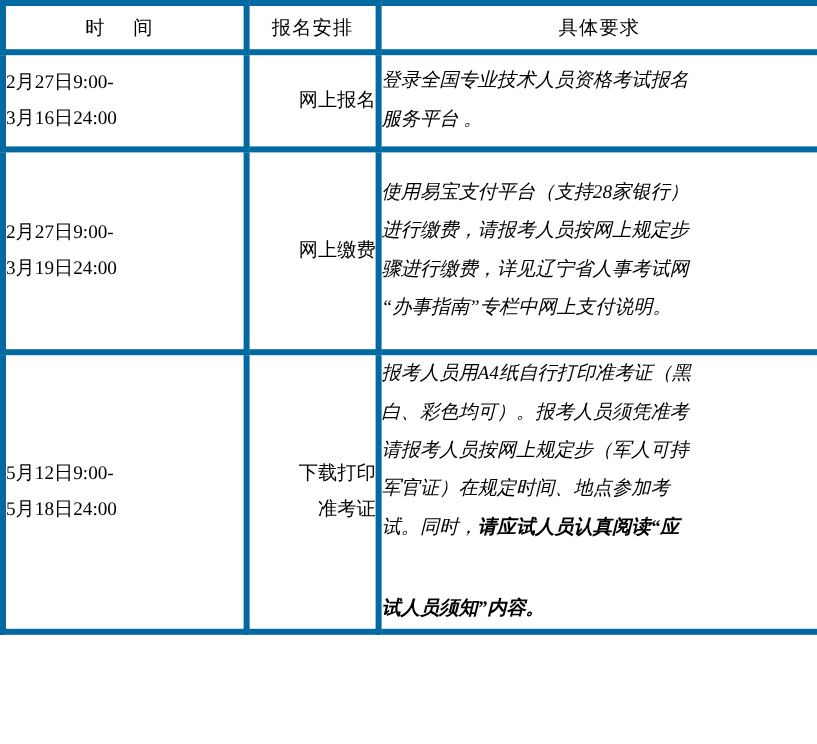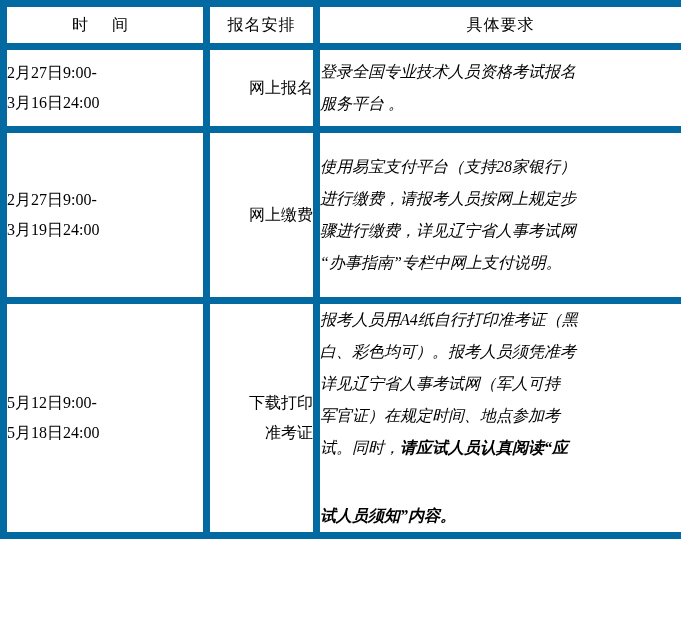--- a/index.html
+++ b/index.html
@@ -19,21 +19,21 @@
     height: 620px;
     box-sizing: border-box;
     position: relative;
   }
   table.schedule {
     border-collapse: collapse;
     width: 681px;
     table-layout: fixed;
   }
   table.schedule td, table.schedule th {
-    border: 7px solid #0369a1;
+    border: 5px solid #0369a1;
     padding: 0;
     vertical-align: middle;
     font-weight: normal;
     font-size: 16px;
   }
   
   col.c-time   { width: 203px; }
   col.c-arr    { width: 110px; }
   col.c-req    { width: 368px; }
 
@@ -131,21 +131,21 @@
           <span class="line">5月12日9:00-</span>
           <span class="line">5月18日24:00</span>
         </td>
         <td class="arr-cell">
           <span class="line">下载打印</span>
           <span class="line">准考证</span>
         </td>
         <td class="req-cell">
           <span class="line">报考人员用A4纸自行打印准考证（黑</span>
           <span class="line">白、彩色均可）。报考人员须凭准考</span>
-          <span class="line">详见辽宁省人事考试网（军人可持</span>
+          <span class="line">请报考人员按网上规定步（军人可持</span>
           <span class="line">军官证）在规定时间、地点参加考</span>
           <span class="line"><span>试。同时，</span><span class="bold">请应试人员认真阅读“应</span></span>
           <span class="line bold">试人员须知”内容。</span>
         </td>
       </tr>
     </tbody>
   </table>
 </div>
 
 </body></html>

